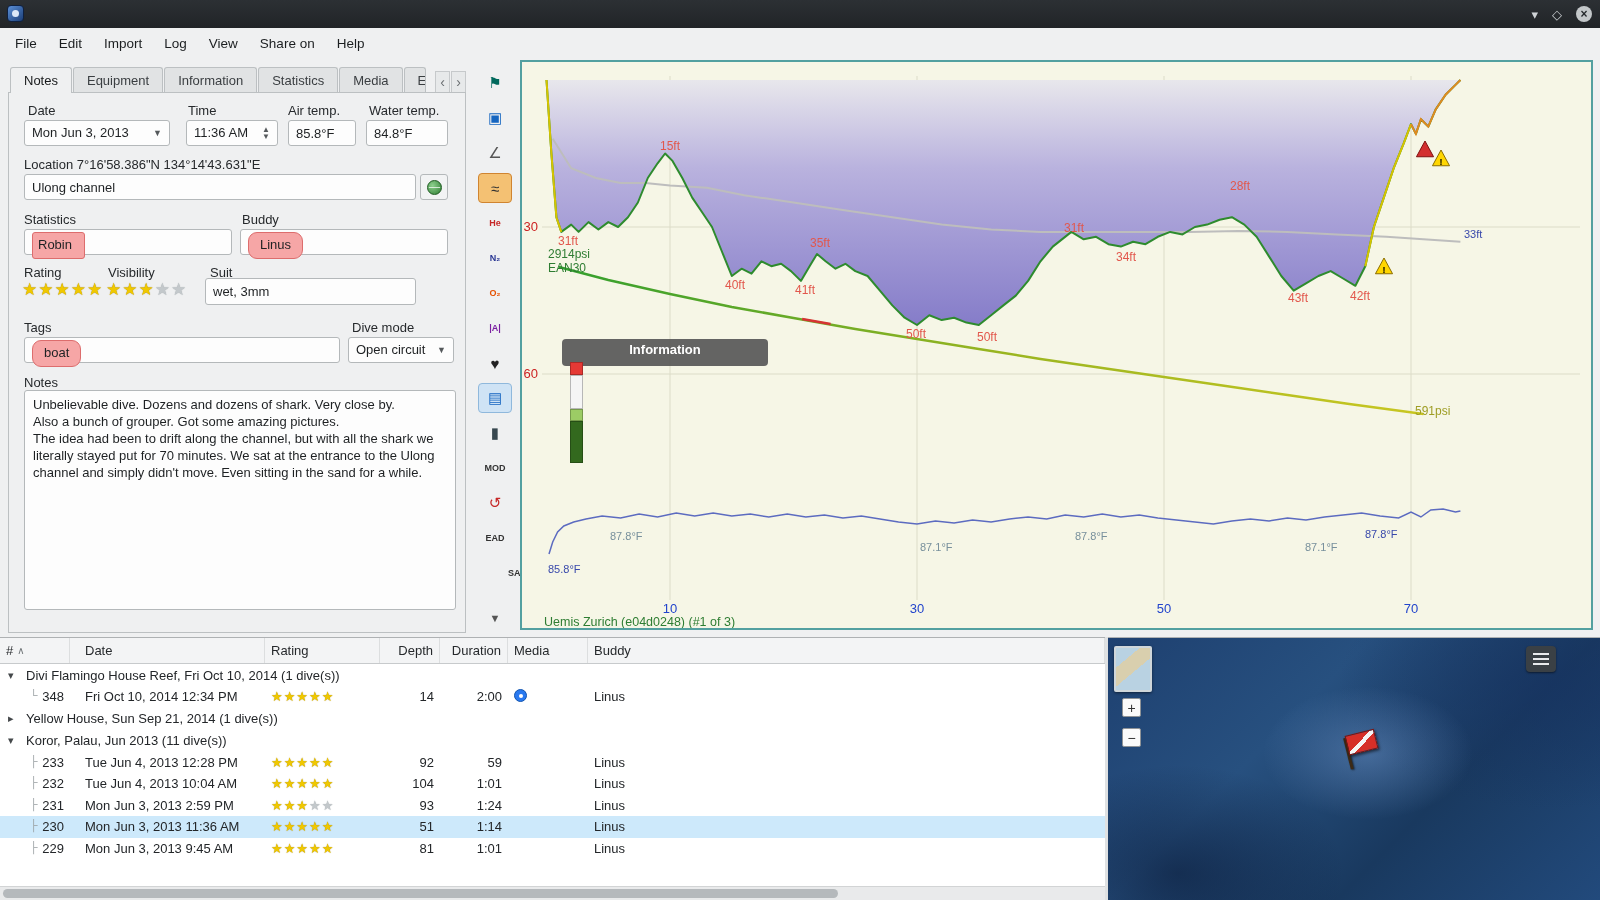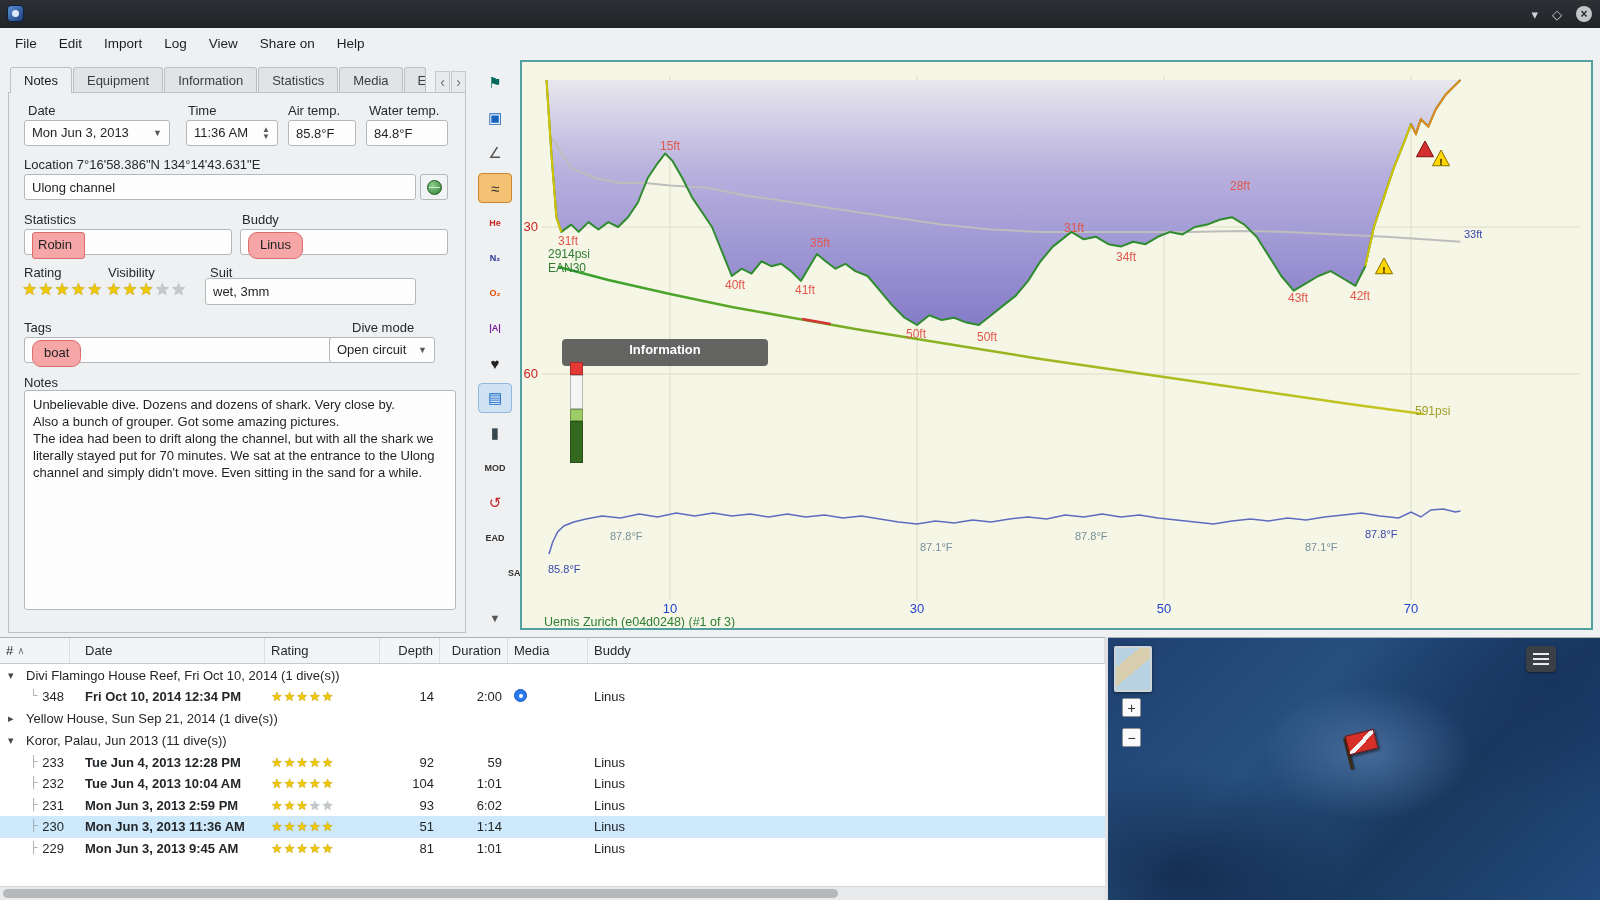--- a/index.html
+++ b/index.html
@@ -73,21 +73,21 @@
   .hcell.hc3, .hcell.hc4 { justify-content:flex-end; }
   .sort-caret { color:#6f7477; font-size:10px; }
   #dive-rows { position:absolute; top:26px; left:0; right:0; bottom:14px; overflow:hidden; }
   .trip-row { display:flex; align-items:center; height:22px; padding-left:8px; gap:6px; background:#fff; }
   .trip-arrow { color:#44484b; font-size:11px; width:12px; }
   .dive-row { display:grid; grid-template-columns:70px 195px 115px 60px 68px 80px 1fr; height:21.5px; align-items:center; background:#fff; }
   .dive-row.selected { background:#cde9fb; }
   .cell { padding:0 6px; font-size:13px; overflow:hidden; white-space:nowrap; }
   .cnum { display:flex; padding-left:30px; padding-right:6px; }
   .cnum .tree { color:#9aa0a3; margin-right:auto; font-size:11px; }
-  .cdate { padding-left:15px;font-weight:bold; }
+  .cdate { padding-left:15px; }
   .cdepth, .cdur { text-align:right; }
   .media-icon { display:inline-block; width:13px; height:13px; border-radius:50%; background:#2979f0; border:1px solid #1255b0; position:relative; }
   .media-icon::after { content:""; position:absolute; left:4px; top:4px; width:4px; height:4px; border-radius:50%; background:#fff; }
   .hscroll { position:absolute; left:0; bottom:0; width:1105px; height:14px; background:#e9eaeb; border-top:1px solid #d2d4d5; }
   .hthumb { position:absolute; left:3px; top:2px; width:835px; height:9px; background:#b5b9bc; border-radius:5px; }
 
   
   .splitter-v { position:absolute; left:1105px; top:637px; width:3px; height:263px; background:#dfe1e2; }
   .map { position:absolute; left:1108px; top:637px; width:492px; height:263px; overflow:hidden; border-top:1px solid #aeb1b3;
     background:
@@ -198,21 +198,21 @@
           <span class="star off">★</span>
           <span class="star off">★</span>
         </span></div>
     <input class="inp" style="left: 205px; top: 220px; width: 211px; height: 27px;" value="wet, 3mm">
 
     <label class="fl" style="left:24px;top:262px">Tags</label>
     <label class="fl" style="left:352px;top:262px">Dive mode</label>
     <div class="inp pillbox" style="left:24px;top:279px;width:316px">
       <span class="hl-pill">boat</span>
     </div>
-    <div class="inp combo" style="left:329px;top:279px;width:106px">
+    <div class="inp combo" style="left:348px;top:279px;width:106px">
       <span>Open circuit</span>
       <span class="arrow">▼</span>
     </div>
 
     <label class="fl" style="left:24px;top:317px">Notes</label>
     <textarea class="notes" style="">Unbelievable dive. Dozens and dozens of shark. Very close by.
 Also a bunch of grouper. Got some amazing pictures.
 The idea had been to drift along the channel, but with all the shark we literally stayed put for 70 minutes. We sat at the entrance to the Ulong channel and simply didn't move. Even sitting in the sand for a while.</textarea>
   </div>
 
@@ -409,21 +409,21 @@
           </div>
           <div class="cell cdate">Mon Jun 3, 2013 2:59 PM</div>
           <div class="cell crating"><span class="stars" style="font-size: 13px;">
               <span class="star on">★</span>
               <span class="star on">★</span>
               <span class="star on">★</span>
               <span class="star off">★</span>
               <span class="star off">★</span>
             </span></div>
           <div class="cell cdepth">93</div>
-          <div class="cell cdur">6:02</div>
+          <div class="cell cdur">1:24</div>
           <div class="cell cmedia"></div>
           <div class="cell cbuddy">Linus</div>
         </div>
         <div class="dive-row selected">
           <div class="cell cnum">
             <span class="tree">├</span>
             <span>230</span>
           </div>
           <div class="cell cdate">Mon Jun 3, 2013 11:36 AM</div>
           <div class="cell crating"><span class="stars" style="font-size: 13px;">

